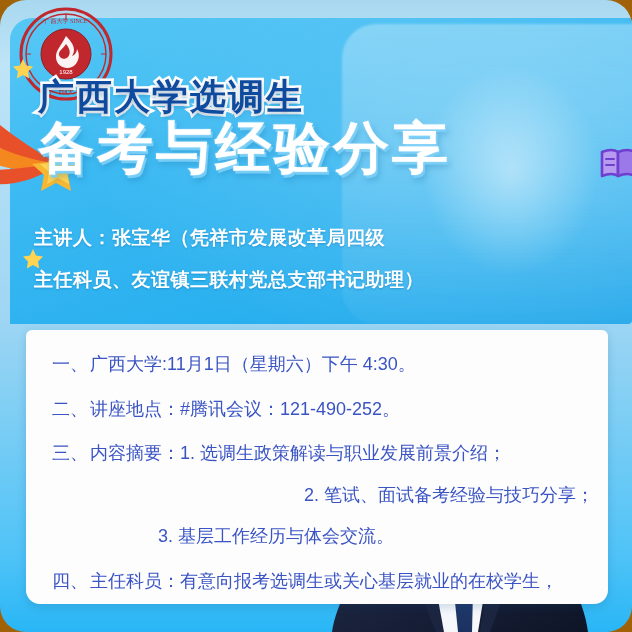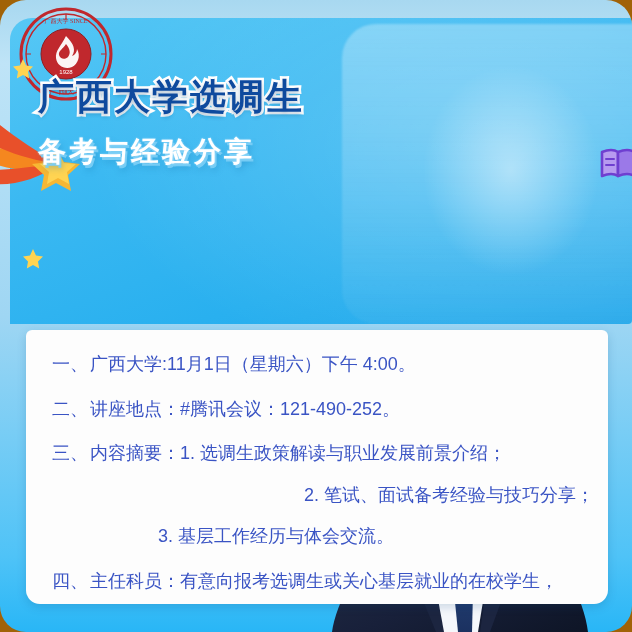--- a/index.html
+++ b/index.html
@@ -116,22 +116,22 @@
     font-weight: bold;
     letter-spacing: 2px;
     color: #0e4a9e;
     -webkit-text-stroke: 5px #ffffff;
     paint-order: stroke fill;
     text-shadow: 0 3px 4px rgba(8,60,110,0.30);
     line-height: 1.08;
     white-space: nowrap;
   }
   .title-line2 {
-    margin-top: 20px;
-    font-size: 28px;
+    margin-top: 1px;
+    font-size: 56px;
     font-weight: bold;
     letter-spacing: 3px;
     color: #ffffff;
     text-shadow:
       0 0 2px rgba(180,230,255,0.9),
       2px 3px 0 rgba(120,205,245,0.95),
       3px 5px 6px rgba(20,110,170,0.35);
     line-height: 1.08;
     white-space: nowrap;
   }
@@ -345,28 +345,32 @@
       <svg viewBox="0 0 22 22" width="22" height="22" aria-hidden="true">
         <path d="M11 1 l3 6.5 7 1 -5 5 1.2 7 -6.2 -3.4 -6.2 3.4 1.2 -7 -5 -5 7 -1 z" fill="#ffd452"></path>
       </svg>
     </div>
 
     <div class="title-block">
       <div class="title-line1">广西大学选调生</div>
       <div class="title-line2">备考与经验分享</div>
     </div>
 
+    <div class="speaker">
+      <div class="speaker-line">主讲人：张宝华（凭祥市发展改革局四级</div>
+      <div class="speaker-line">主任科员、友谊镇三联村党总支部书记助理）</div>
+    </div>
 
     <div class="card">
       <div class="rows">
 
         <div class="row row-1">
           <span class="row-label">一、</span>
           <span class="row-body">
-            <span>广西大学:</span><span>11月1日（星期六）下午 4:00。</span>
+            <span>广西大学:</span><span>11月1日（星期六）下午 4:30。</span>
           </span>
         </div>
 
         <div class="row row-2">
           <span class="row-label">二、</span>
           <span class="row-body">
             <span>讲座地点：</span><span>#腾讯会议：121-490-252。</span>
           </span>
         </div>
 

